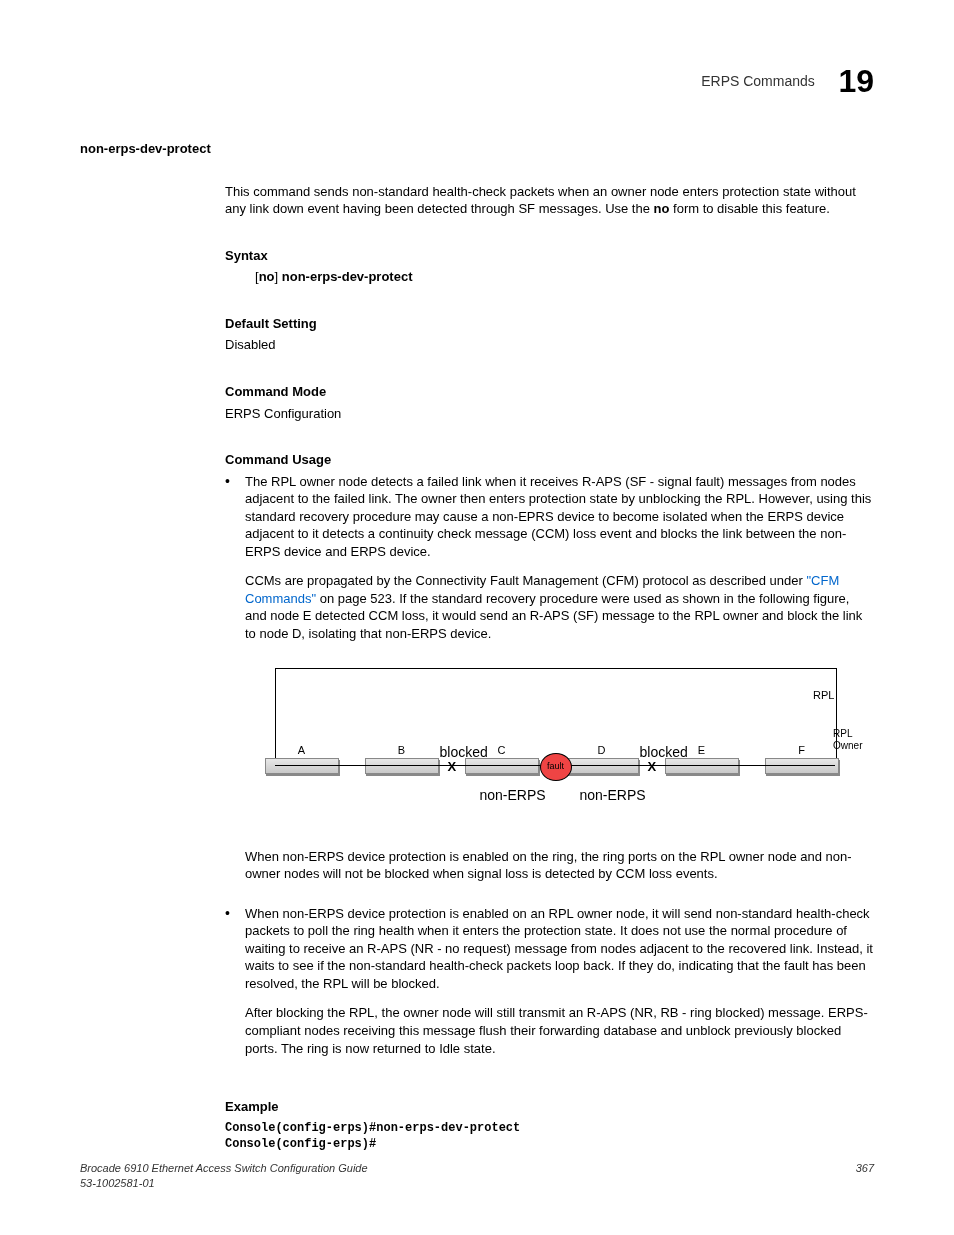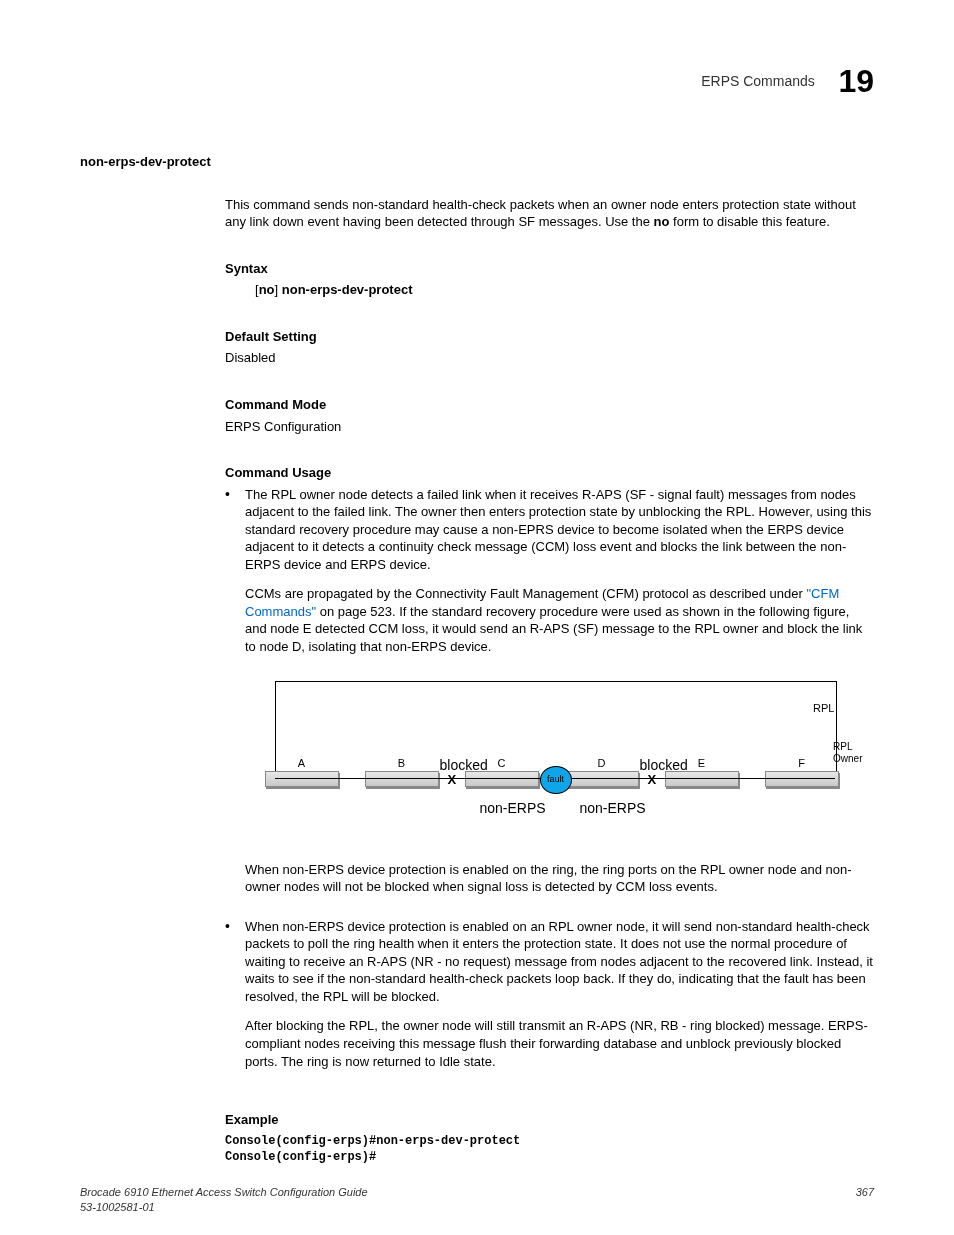--- a/index.html
+++ b/index.html
@@ -12,21 +12,21 @@
     width: 954px;
     height: 1235px;
     position: relative;
     line-height: 1.35;
   }
   .page {
     padding: 60px 80px 40px 80px;
   }
   .header {
     text-align: right;
-    margin-bottom: 50px;
+    margin-bottom: 37px;
   }
   .header-title {
     font-size: 14px;
     color: #333;
     display: inline-block;
     vertical-align: middle;
     margin-right: 20px;
   }
   .chapter-num {
     font-size: 32px;
@@ -71,21 +71,21 @@
   }
   .mono {
     font-family: "Courier New", monospace;
     font-size: 12px;
     white-space: pre;
     margin-top: 4px;
     font-weight: bold;
   }
   .footer {
     position: absolute;
-    bottom: 20px;
+    bottom: 44px;
     left: 80px;
     right: 80px;
     display: flex;
     justify-content: space-between;
     font-style: italic;
     font-size: 11px;
     color: #333;
   }
   .footer-right {
   }
@@ -108,21 +108,21 @@
     width: 72px;
     height: 14px;
     background: linear-gradient(#e8e8e8,#c8c8c8);
     border: 1px solid #888;
     box-shadow: 1px 2px 0 #888;
   }
   .sw-label { position:absolute; font-size:11px; top:-16px; width:72px; text-align:center;}
   .link-line { position:absolute; height:1px; background:#000; }
   .x-mark { position:absolute; font-size:13px; font-weight:bold;}
   .small-label { position:absolute; font-size:14px;}
-  .circle { position:absolute; width:30px; height:26px; border:1px solid #000; border-radius:50%; background:#0ea5e9; text-align:center; font-size:9px; line-height:24px;}
+  .circle { position:absolute; width:30px; height:26px; border:1px solid #000; border-radius:50%; background:#ef4444; text-align:center; font-size:9px; line-height:24px;}
 </style>
 </head>
 <body>
 
 <div class="page">
   <div class="header">
     <span class="header-title">ERPS Commands</span>
     <span class="chapter-num">19</span>
   </div>
 

